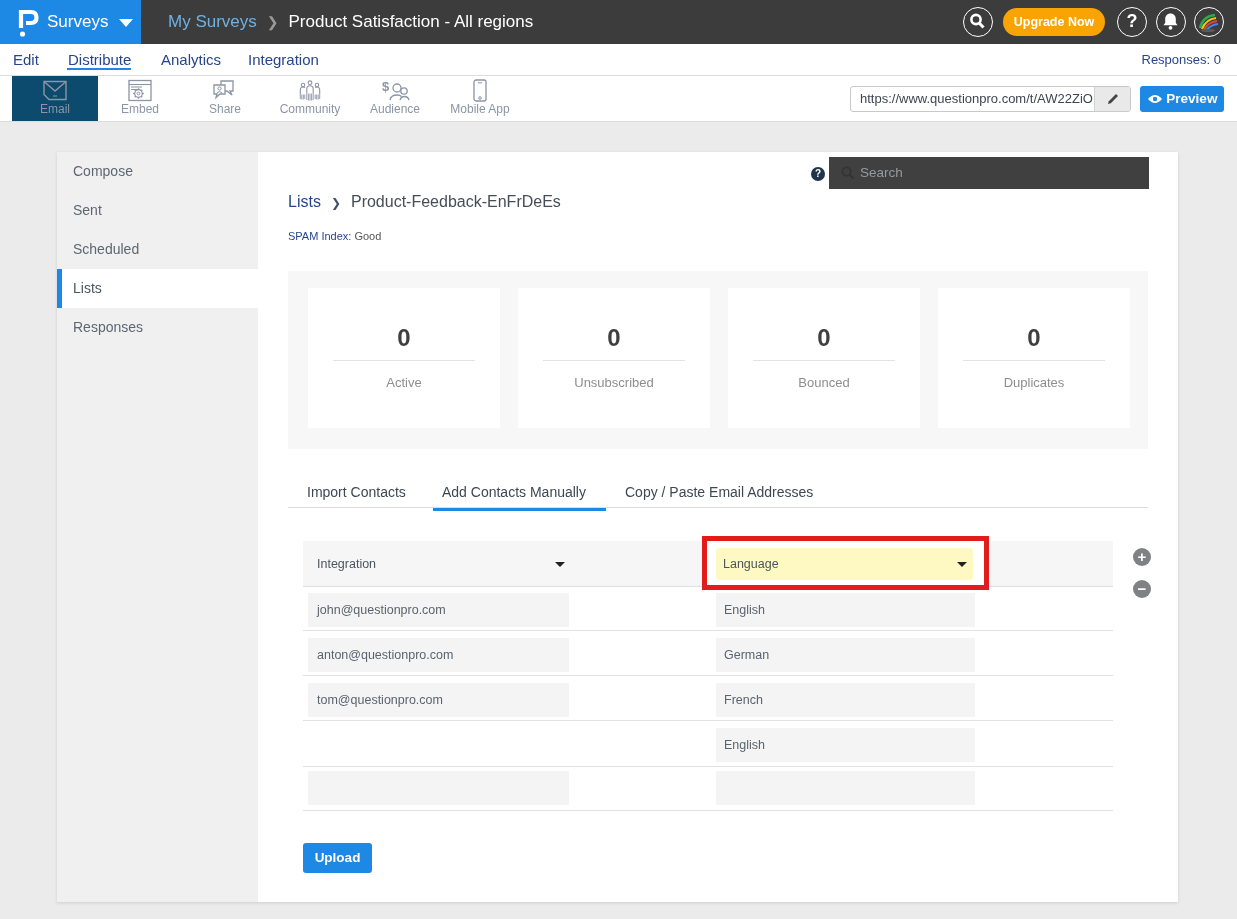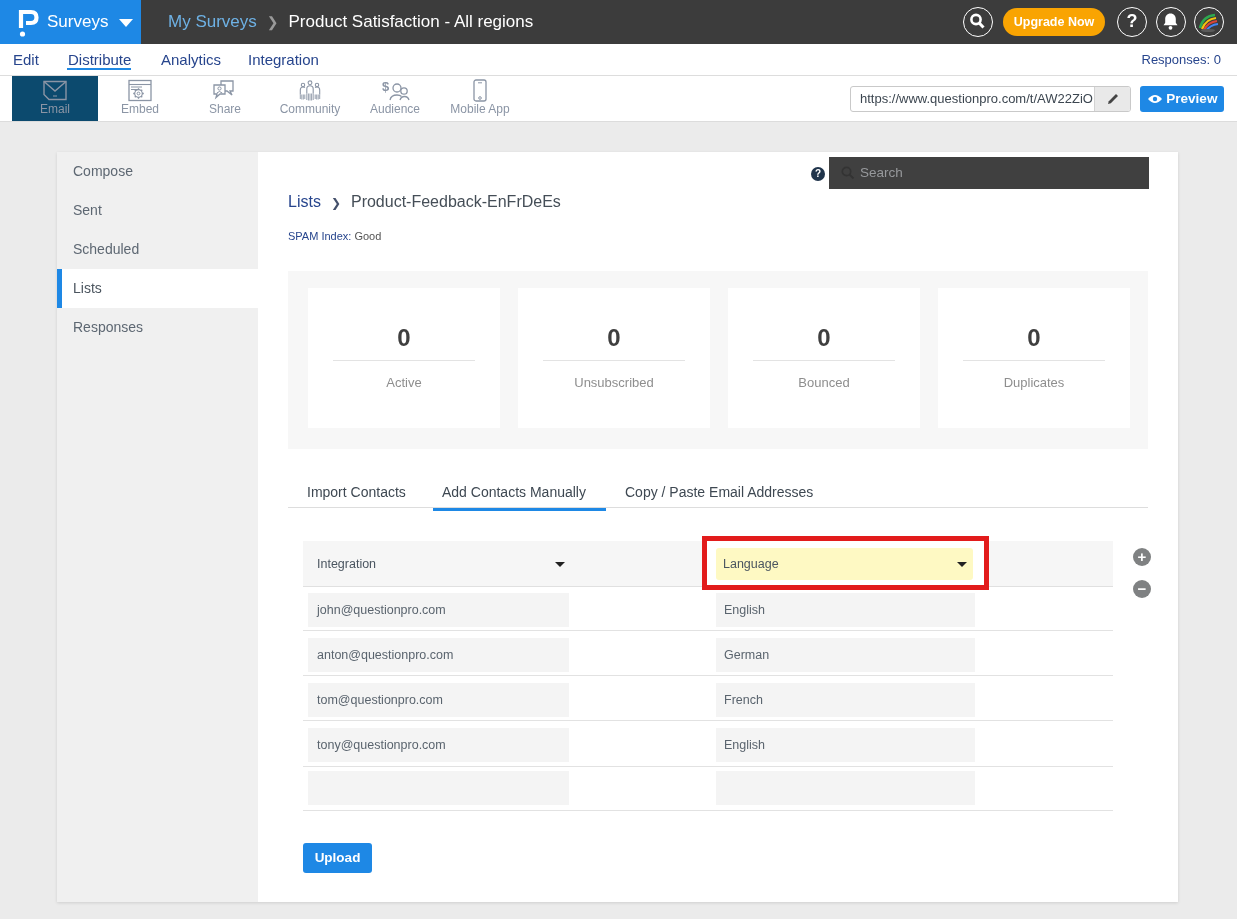--- a/index.html
+++ b/index.html
@@ -304,21 +304,20 @@
 
   <div class="inp e" style="top:441px;">john@questionpro.com</div>
   <div class="inp l" style="top:441px;">English</div>
   <div class="rline" style="top:478px;"></div>
   <div class="inp e" style="top:486px;">anton@questionpro.com</div>
   <div class="inp l" style="top:486px;">German</div>
   <div class="rline" style="top:523px;"></div>
   <div class="inp e" style="top:531px;">tom@questionpro.com</div>
   <div class="inp l" style="top:531px;">French</div>
   <div class="rline" style="top:568px;"></div>
-  <div class="inp e" style="top:576px;">tony@questionpro.com</div>
   <div class="inp l" style="top:576px;">English</div>
   <div class="rline" style="top:614px;"></div>
   <div class="inp e" style="top:619px;"></div>
   <div class="inp l" style="top:619px;"></div>
   <div class="rline" style="top:658px;"></div>
 
   <div id="upload">Upload</div>
 </div>
 
 </body></html>

